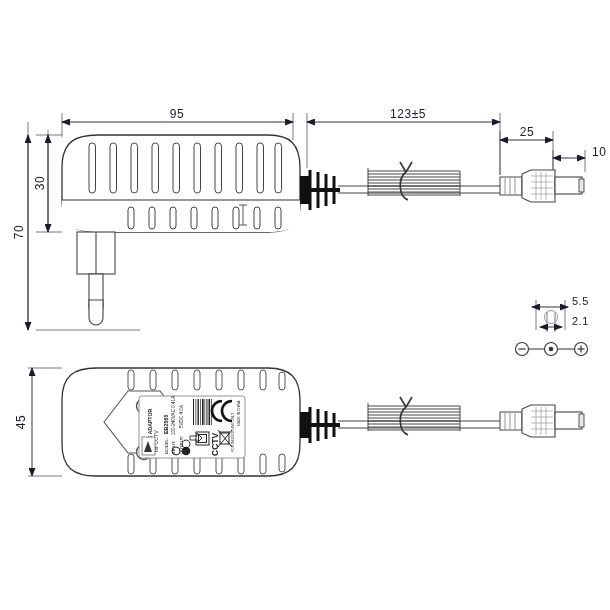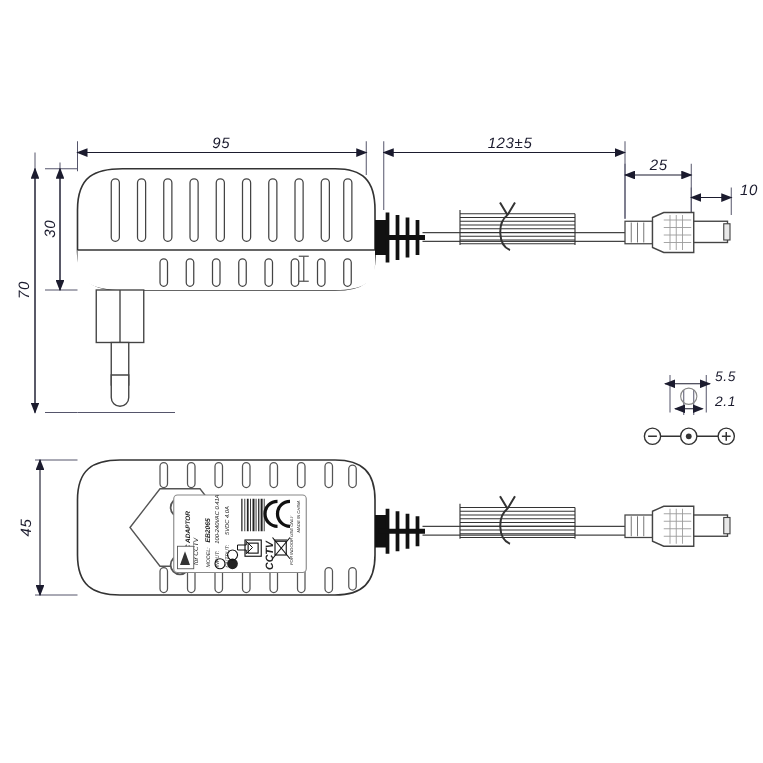--- a/index.html
+++ b/index.html
@@ -1,18 +1,18 @@
 <!DOCTYPE html>
 <html><head>
 <meta charset="utf-8">
 <style>
   html,body{margin:0;padding:0;background:#ffffff;}
   body{width:610px;height:610px;overflow:hidden;
        font-family:"Liberation Sans","DejaVu Sans",sans-serif;}
-  #stage{position:relative;width:610px;height:528px;background:#fff;font-style:italic;}
+  #stage{position:relative;width:610px;height:528px;background:#fff;}
   svg{display:block;}
   .dimtext{font-family:"Liberation Sans","DejaVu Sans",sans-serif;
            font-size:12px;fill:#1b1b2e;letter-spacing:.5px;}
   .dimtext.small{font-size:11px;}
   .lbl{font-family:"Liberation Sans","DejaVu Sans",sans-serif;
        fill:#222;}
 </style>
 </head>
 <body>
 

